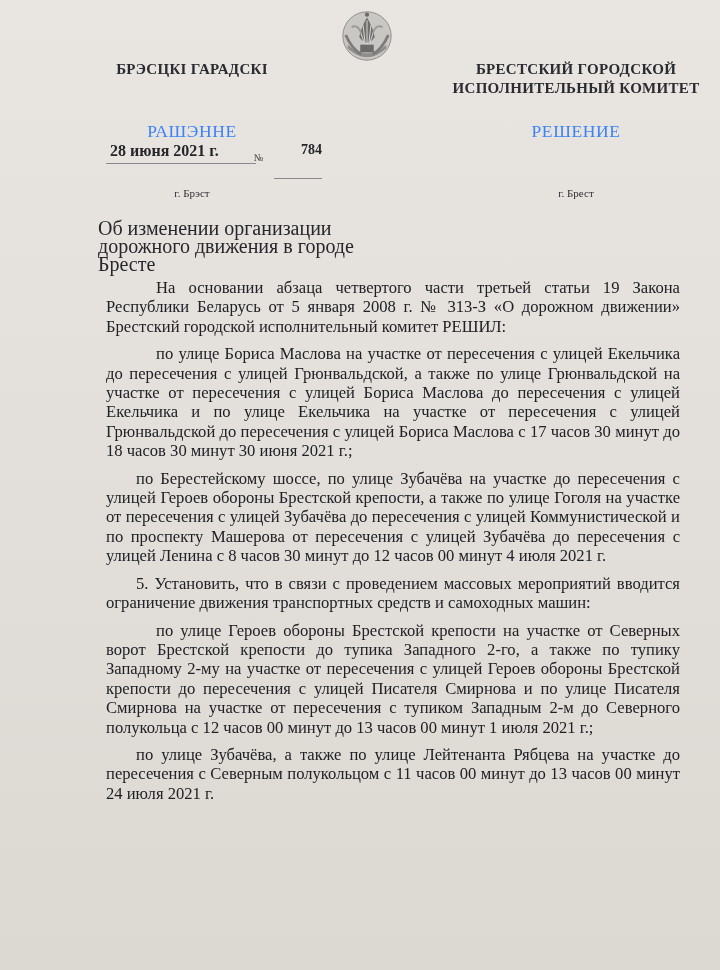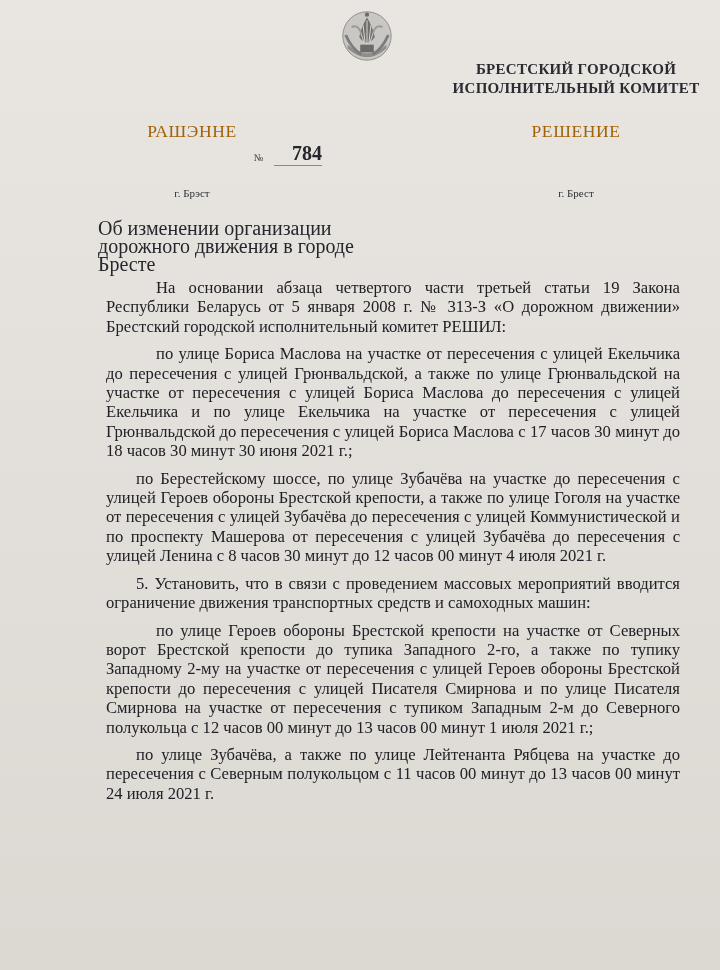--- a/index.html
+++ b/index.html
@@ -17,35 +17,35 @@
   }
 
   .hdr-col { position: absolute; text-align: center; }
   .hdr-left { left: 92px; width: 200px; }
   .hdr-right { left: 432px; width: 250px; margin-left: 19px; }
   .org-name {
     top: 60px; font-weight: bold; font-size: 15px; line-height: 19px;
     letter-spacing: 0.3px; color: #2a2a30;
   }
   .doc-type {
-    top: 121px; font-size: 17.5px; letter-spacing: 0.6px; color: #a16207;
+    top: 121px; font-size: 17.5px; letter-spacing: 0.6px; color: #3b82f6;
   }
   .city { top: 187px; font-size: 11px; color: #2e2e33; }
 
   .date-row { position: absolute; left: 106px; top: 142px; width: 210px; height: 28px; }
   .date-val {
     position: absolute; left: 0; top: 0; width: 146px; text-align: left;
     font-weight: bold; font-size: 16px; color: #25252b;
     border-bottom: 1px solid #8a8a8e; padding-bottom: 3px; padding-left: 4px;
   }
   .num-sign { position: absolute; left: 148px; top: 10px; font-size: 10px; color: #333; }
   .num-val {
     position: absolute; left: 168px; top: 0; width: 48px; text-align: right;
-    font-weight: bold; font-size: 20px; color: #25252b;
-    border-bottom: 1px solid #8a8a8e; padding-bottom: 0; padding-right: 0;
+    font-weight: bold; font-size: 14px; color: #25252b;
+    border-bottom: 1px solid #8a8a8e; padding-bottom: 20px; padding-right: 0;
   }
 
   .subject {
     position: absolute; left: 98px; top: 219px; width: 300px;
     font-size: 20px; line-height: 18px; color: #26262c;
   }
 
   .body-text {
     position: absolute; left: 98px; top: 270px; width: 590px;
     font-size: 16.6px; line-height: 19.4px; color: #202026;
@@ -66,32 +66,34 @@
     <path d="M8 30 Q14 44 24 50" fill="none" stroke="#7d7c7b" stroke-width="3"></path>
     <path d="M52 30 Q46 44 36 50" fill="none" stroke="#7d7c7b" stroke-width="3"></path>
     <path d="M30 12 Q24 22 22 32 Q30 44 38 32 Q36 22 30 12 Z" fill="#6f6e6d"></path>
     <path d="M30 15 L30 40 M26 20 L28 38 M34 20 L32 38 M23 26 L27 38 M37 26 L33 38" stroke="#dcdad7" stroke-width="1"></path>
     <rect x="23" y="40" width="14" height="8" fill="#6c6b6a"></rect>
     <circle cx="30" cy="9" r="2.2" fill="#6c6b6a"></circle>
     <path d="M14 22 Q20 18 24 28 M46 22 Q40 18 36 28" fill="none" stroke="#9a9998" stroke-width="2"></path>
   </svg>
 
   <div class="hdr-col hdr-left org-name">
+    <div>БРЭСЦКІ ГАРАДСКІ</div>
   </div>
   <div class="hdr-col hdr-left doc-type">РАШЭННЕ</div>
   <div class="hdr-col hdr-left city">г. Брэст</div>
 
   <div class="hdr-col hdr-right org-name">
     <div>БРЕСТСКИЙ ГОРОДСКОЙ</div>
     <div>ИСПОЛНИТЕЛЬНЫЙ КОМИТЕТ</div>
   </div>
   <div class="hdr-col hdr-right doc-type">РЕШЕНИЕ</div>
   <div class="hdr-col hdr-right city">г. Брест</div>
 
   <div class="date-row">
+    <div class="date-val">28 июня 2021 г.</div>
     <span class="num-sign">№</span>
     <div class="num-val">784</div>
   </div>
 
   <div class="subject">
     <div>Об изменении организации</div>
     <div>дорожного движения в городе Бресте</div>
   </div>
 
   <div class="body-text">

